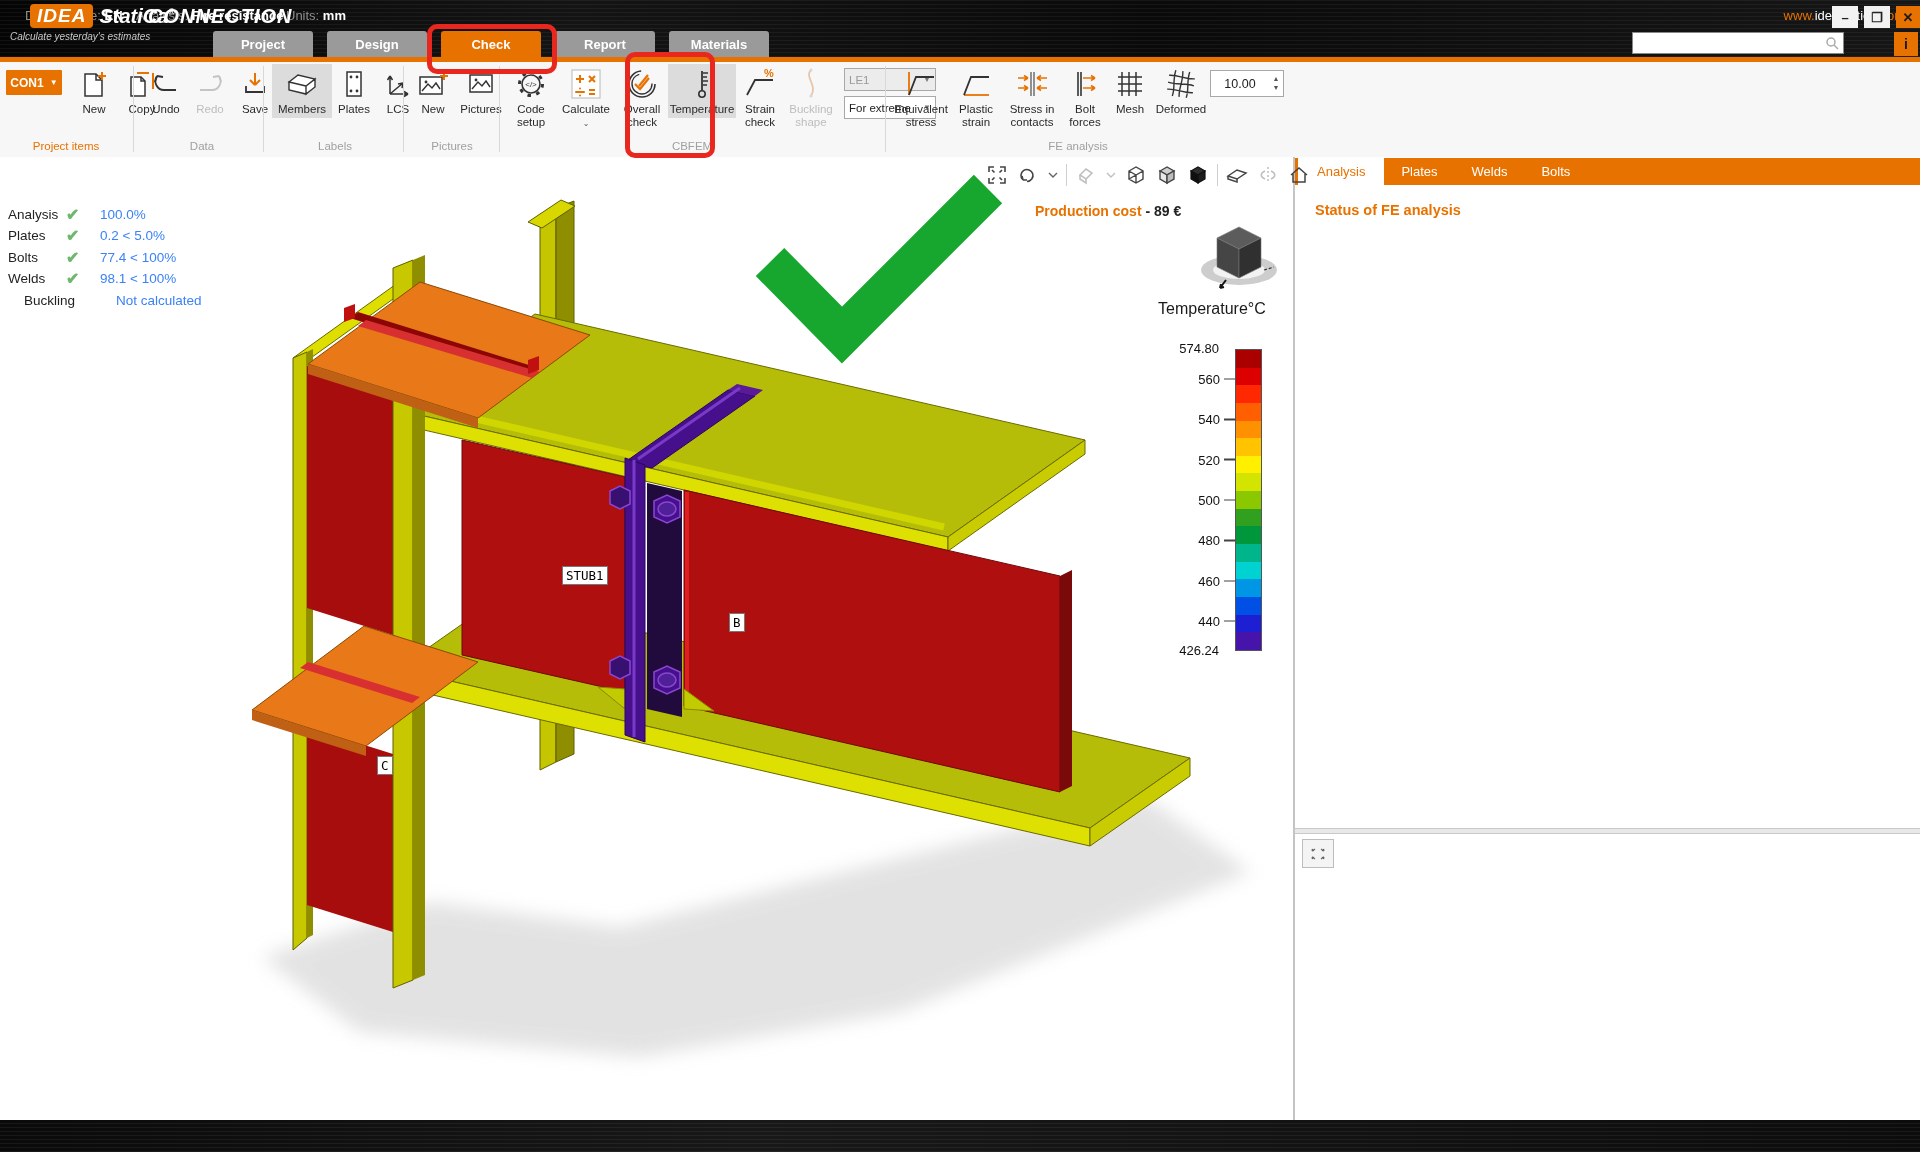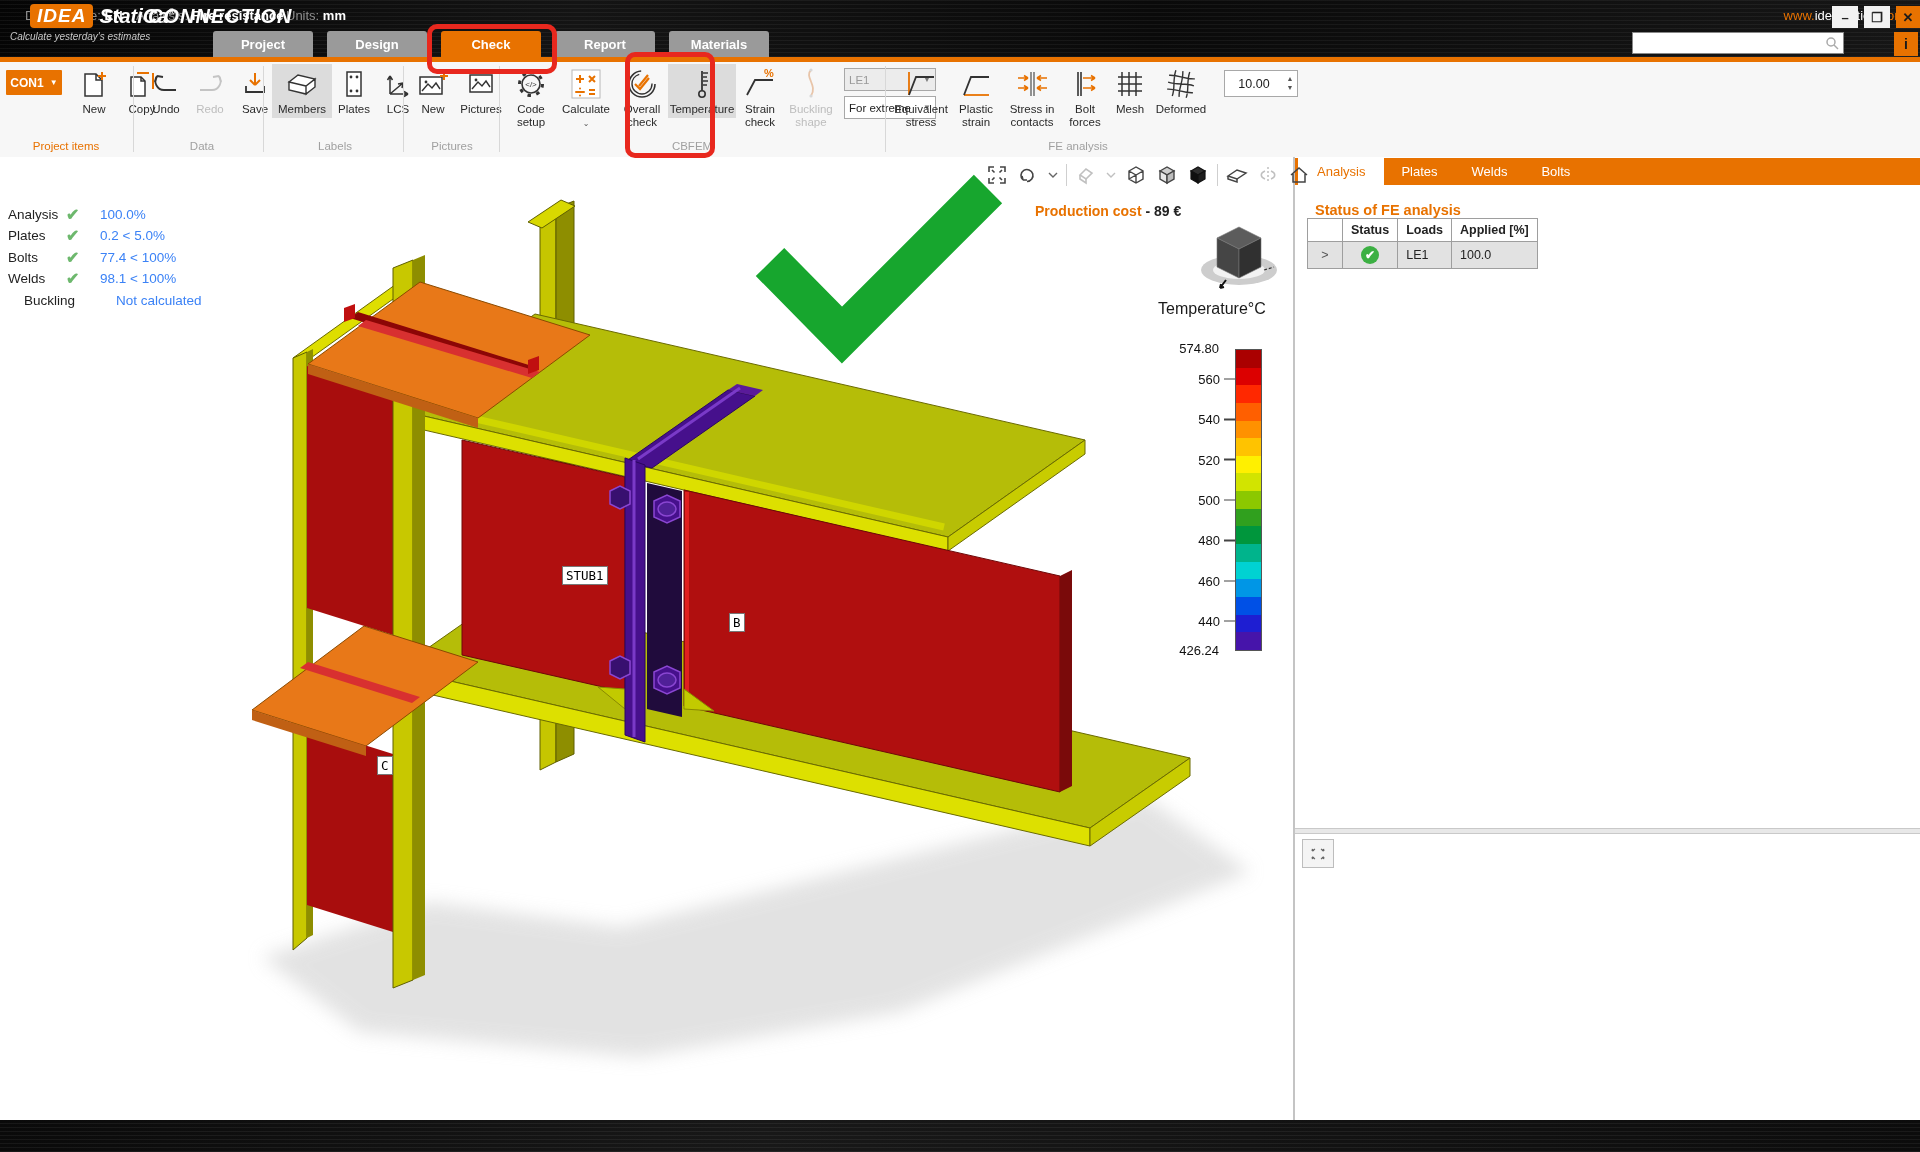--- a/index.html
+++ b/index.html
@@ -393,21 +393,21 @@
       <div class="rbtn" style="width:54px">
         <div class="ricon">
           <svg width="32" height="30" viewBox="0 0 32 30">
               <g transform="rotate(8 16 15)">
                 <path d="M9 2 C7 12 11 20 9 28 M16 2 C18 12 14 20 16 28 M23 2 C21 12 25 20 23 28 M3 8 C13 6 19 10 29 8 M3 15 C13 17 19 13 29 15 M3 22 C13 20 19 24 29 22" fill="none" stroke="#333" stroke-width="1.4"></path>
               </g>
             </svg>
         </div>
         <div class="rlabel">Deformed</div>
       </div>
-      <div class="spinner" style="margin-left:14px">
+      <div class="spinner" style="">
         <span class="val">10.00</span>
         <span class="arrows">
             <span>▲</span>
             <span>▼</span>
           </span>
       </div>
     </div>
     <div class="rgrouplabel" style="left:886px;width:384px">FE analysis</div>
   </div>
 
@@ -660,36 +660,20 @@
   <div class="mlabel" style="left:377px;top:756px">C</div>
 
   <div class="rpanel">
     <div class="rtabs">
       <div class="rtab active" style="margin-left:3px">Analysis</div>
       <div class="rtab">Plates</div>
       <div class="rtab">Welds</div>
       <div class="rtab">Bolts</div>
     </div>
     <div class="rheading">Status of FE analysis</div>
-    <table class="rtable">
-      <tbody>
-          <tr>
-        <th style="width:18px"></th>
-        <th>Status</th>
-        <th>Loads</th>
-        <th>Applied [%]</th>
-      </tr>
-      <tr>
-        <td style="text-align:center;color:#555">&gt;</td>
-        <td style="text-align:center"><span class="okcircle">✔</span></td>
-        <td>LE1</td>
-        <td>100.0</td>
-      </tr>
-    </tbody>
-      </table>
     <div class="rdivider"></div>
     <div class="expandbtn">
       <svg width="16" height="14" viewBox="0 0 16 14" fill="none" stroke="#666" stroke-width="1.2">
         <path d="M2 4 l3 -2 M2 4 l0.5 -2.2 M2 4 l2.2 -0.5 M14 4 l-3 -2 M14 4 l-0.5 -2.2 M14 4 l-2.2 -0.5 M2 10 l3 2 M2 10 l0.5 2.2 M2 10 l2.2 0.5 M14 10 l-3 2 M14 10 l-0.5 2.2 M14 10 l-2.2 0.5"></path>
       </svg>
     </div>
   </div>
 
   <div class="statusbar"></div>
   <div class="sbitem" style="left:25px"><span class="sbkey">Design code:</span> <span class="sbval">EN</span></div>

